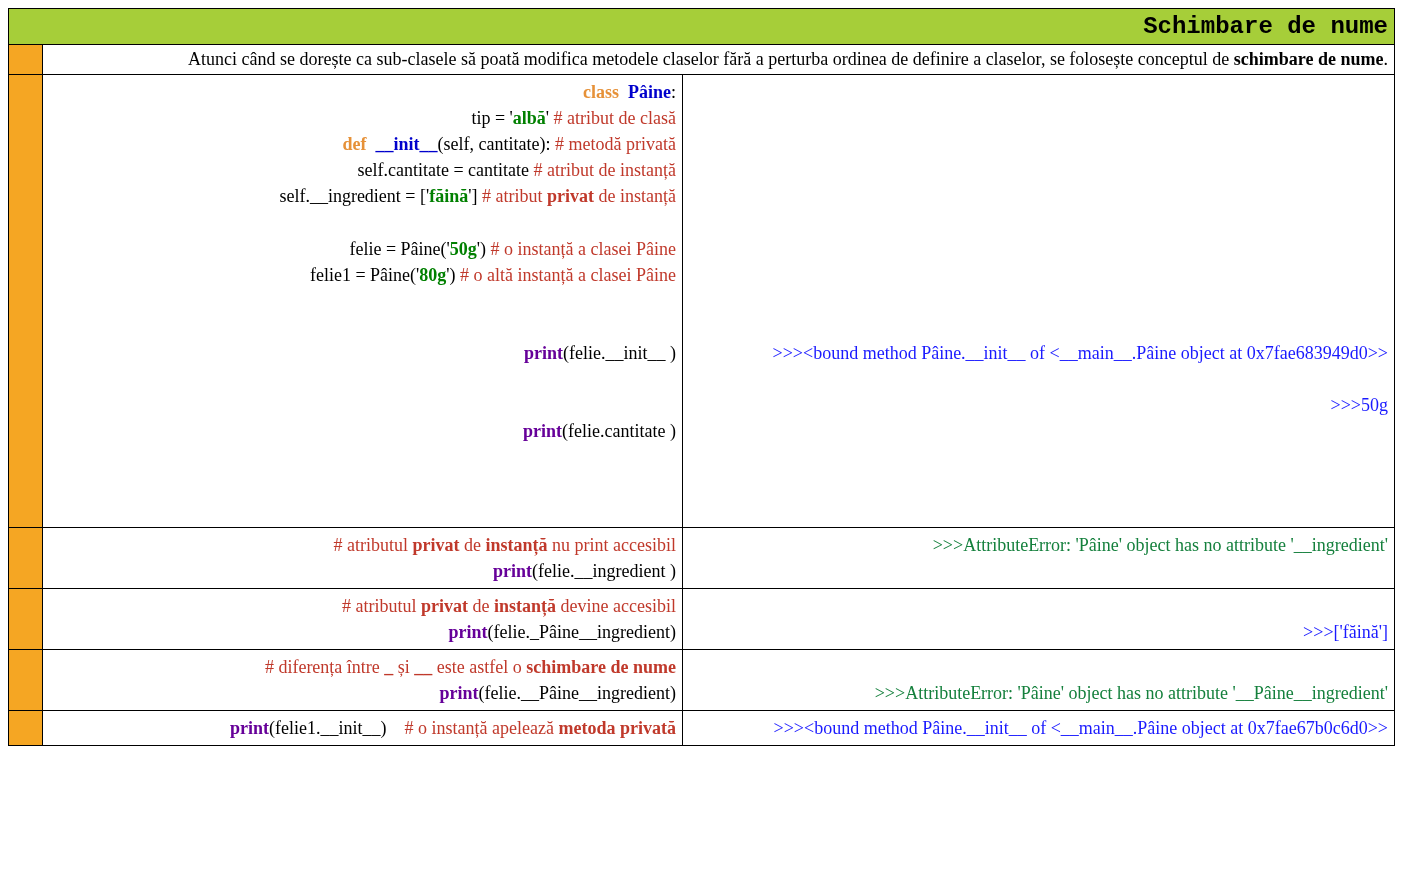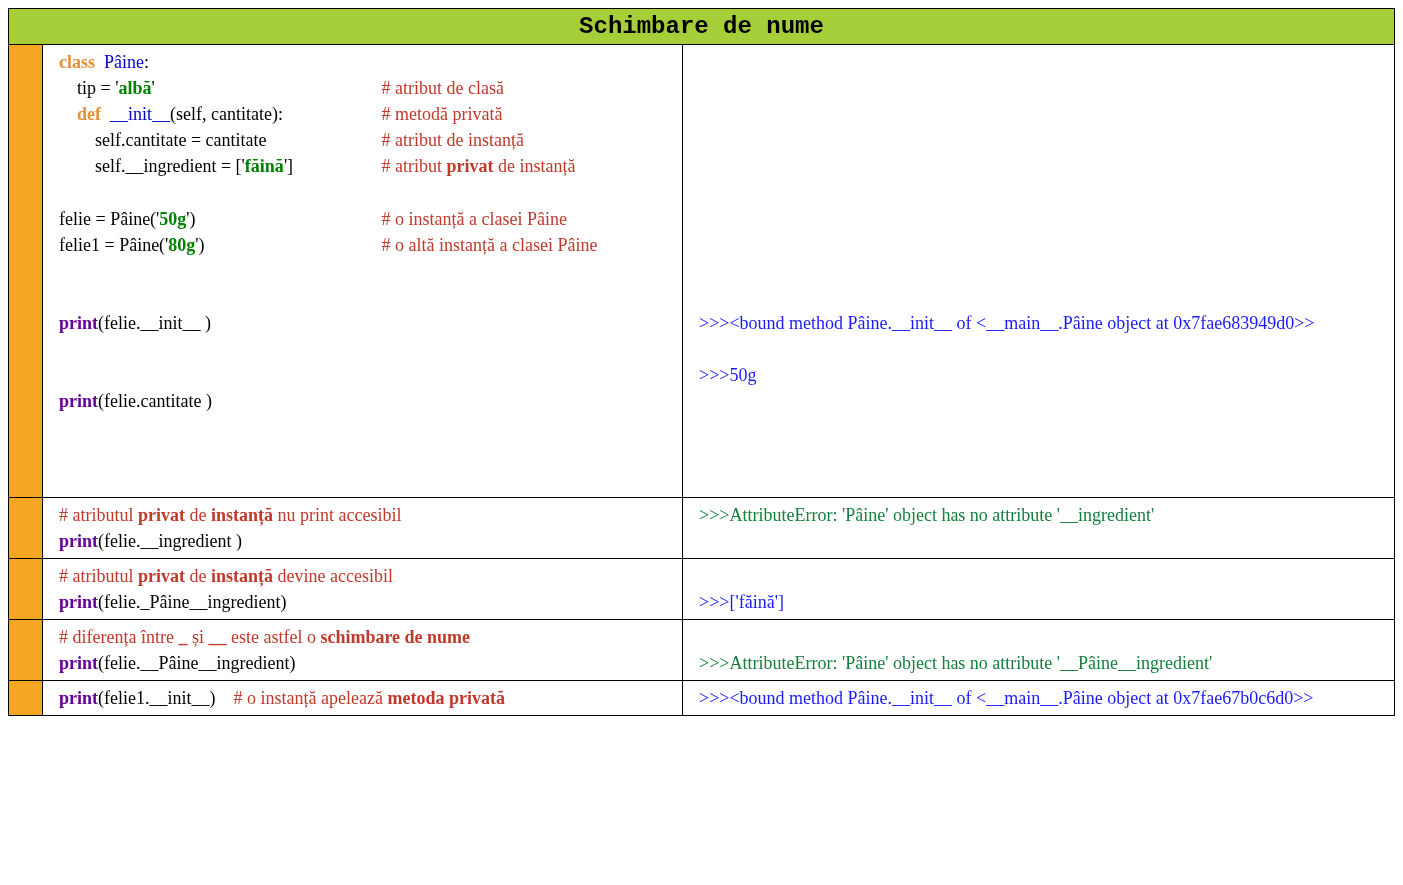--- a/index.html
+++ b/index.html
@@ -10,22 +10,23 @@
     background: #fff;
     color: #000;
   }
   table.main {
     border-collapse: collapse;
     width: 100%;
     table-layout: fixed;
   }
   table.main td, table.main th {
     border: 1px solid #000;
-    padding: 4px 16px;
+    padding: 4px 6px;
     vertical-align: top;
+    text-align: right;
   }
   th.title {
     background: #a6ce39; 
     font-family: "Liberation Mono", "Courier New", monospace;
     font-size: 24px;
     font-weight: bold;
     text-align: center;
     padding: 6px;
   }
   td.stripe {
@@ -37,21 +38,21 @@
     line-height: 1.45;
   }
   td.outcell {
     color: #1a1aff; 
   }
   td.outcell .err {
     color: #15803d;
   }
   .kw-orange { color: #e69138; font-weight: bold; }
   .kw-purple { color: #660099; font-weight: bold; }
-  .cls-blue  { color: #0000cc; font-weight: normal; }
+  .cls-blue  { color: #0000cc; font-weight: bold; }
   .str-green { color: #008000; font-weight: bold; }
   .comment   { color: #c0392b; }
   .comment b { color: #c0392b; }
   .pad1 { display:inline-block; width: 2ch; }
   .pad2 { display:inline-block; width: 4ch; }
   .codecol { display:inline-block; min-width: 300px; }
   b { font-weight: bold; }
 </style>
 </head>
 <body>
@@ -61,20 +62,26 @@
     <col style="width:34px">
     <col style="width:640px">
     <col>
   </colgroup>
 
   <tbody>
       <tr>
     <th class="title" colspan="3">Schimbare de nume</th>
   </tr>
 
+  <tr>
+    <td class="stripe"></td>
+    <td colspan="2">
+      <span>Atunci când se dorește ca sub-clasele să poată modifica metodele claselor fără a perturba ordinea de definire a claselor, se folosește conceptul de </span><b>schimbare de nume</b><span>.</span>
+    </td>
+  </tr>
 
   <tr>
     <td class="stripe"></td>
     <td class="codecell">
 
       <div>
         <span class="kw-orange">class</span>
         <span>&nbsp;</span><span class="cls-blue">Pâine</span><span>:</span>
       </div>
 

